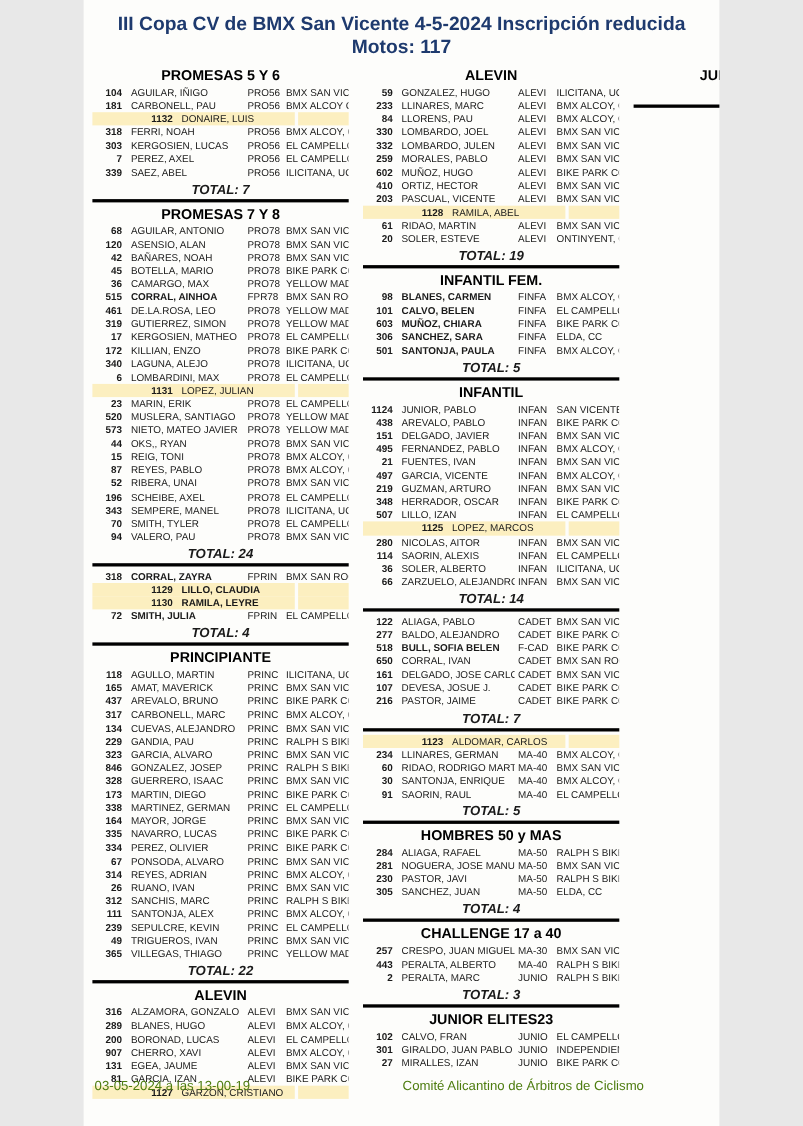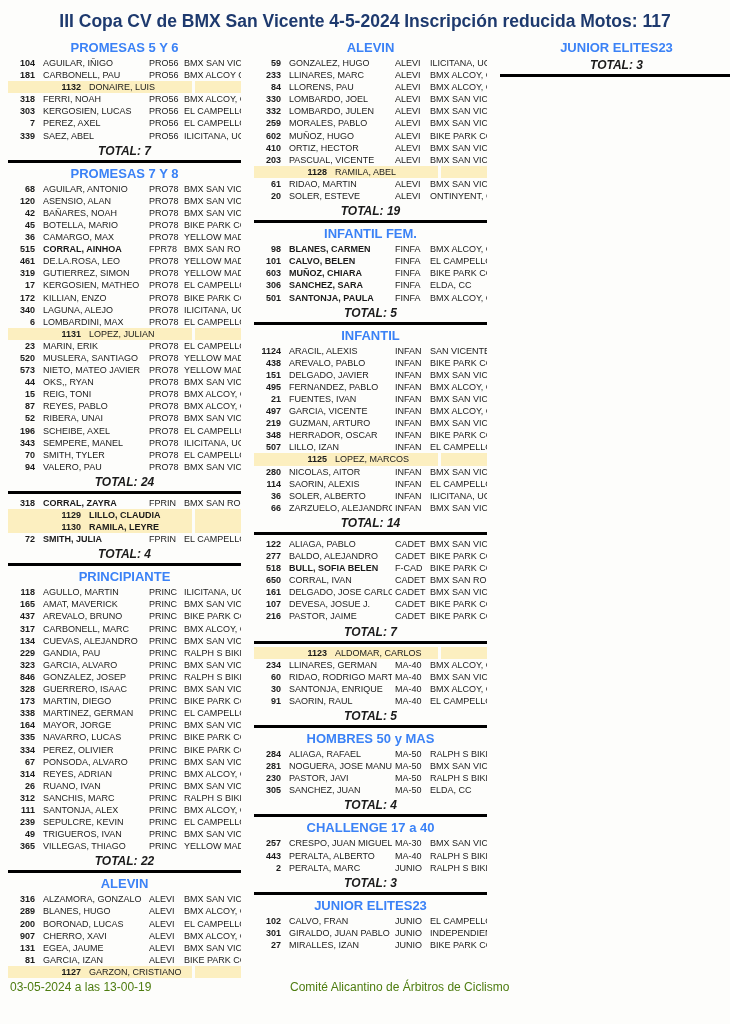--- a/index.html
+++ b/index.html
@@ -1,29 +1,29 @@
 <!DOCTYPE html>
 <html><head>
 <meta charset="utf-8">
 <style>
   html,body { margin:0; padding:0; background:#e8e8e8; }
   .page {
-    width:730px; height:1024px; margin:0 auto; position:relative;
+    width:578px; height:1024px; margin:0 auto; position:relative;
     background:#fdfdfb; overflow:hidden; color:#1a1a1a;
     font-family:"Liberation Sans", sans-serif;
   }
   .doc-title {
     text-align:center; padding-top:11px; font-size:17.5px; font-weight:bold;
     color:#1e3a6e;
   }
   .columns { display:flex; gap:13px; padding:7px 8px 0 8px; }
   .col { flex:0 0 233px; width:233px; }
   .sec-header {
     text-align:center; font-weight:bold; font-size:13px; line-height:16px;
-    margin:1px 0; color:#3b82f6;
+    margin:1px 0; color:#000000;
   }
   .row { display:flex; line-height:12.1px; font-size:9px; white-space:nowrap; }
   .seg { display:flex; overflow:hidden; }
   .seg-a { flex:0 0 138px; }
   .seg-b { flex:1; margin-left:3px; }
   .num { width:27px; text-align:right; font-weight:bold; flex-shrink:0; }
   .name { margin-left:8px; flex:1; overflow:hidden; }
   .cat { width:32px; flex-shrink:0; }
   .club { flex:1; margin-left:3px; overflow:hidden; }
   .row.bold .name { font-weight:bold; }
@@ -883,21 +883,21 @@
               <span class="club">BMX ALCOY, CC</span>
             </span>
           </div>
           <div class="total-row">TOTAL: 5</div>
         </div>
         <div class="section">
           <div class="sec-header">INFANTIL</div>
           <div class="row">
             <span class="seg seg-a">
               <span class="num">1124</span>
-              <span class="name">ARACIL, ALEXIS</span>
+              <span class="name">JUNIOR, PABLO</span>
             </span>
             <span class="seg seg-b">
               <span class="cat">INFAN</span>
               <span class="club">SAN VICENTE, C</span>
             </span>
           </div>
           <div class="row">
             <span class="seg seg-a">
               <span class="num">438</span>
               <span class="name">AREVALO, PABLO</span>

